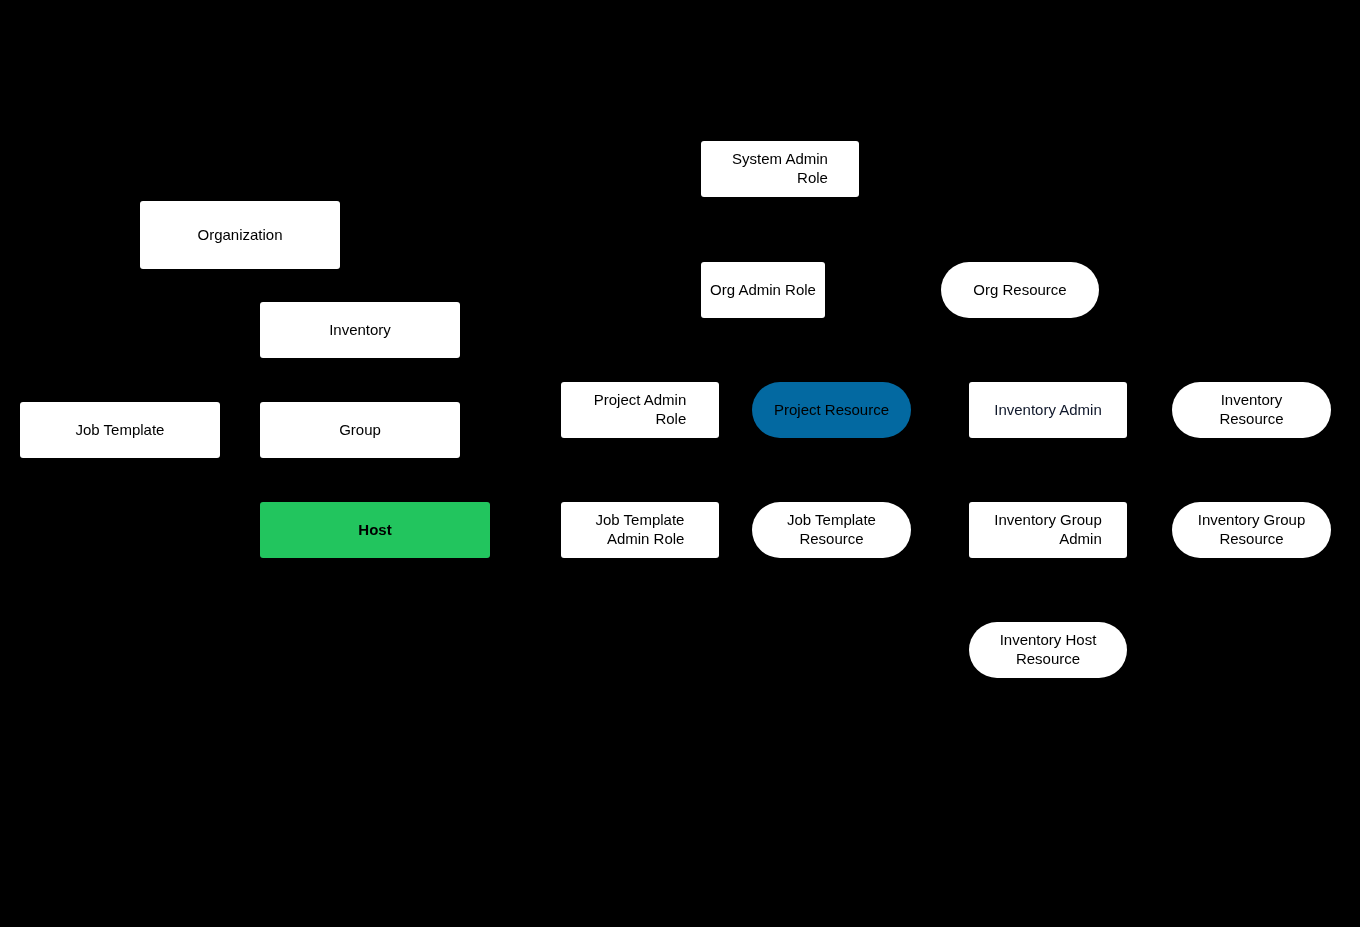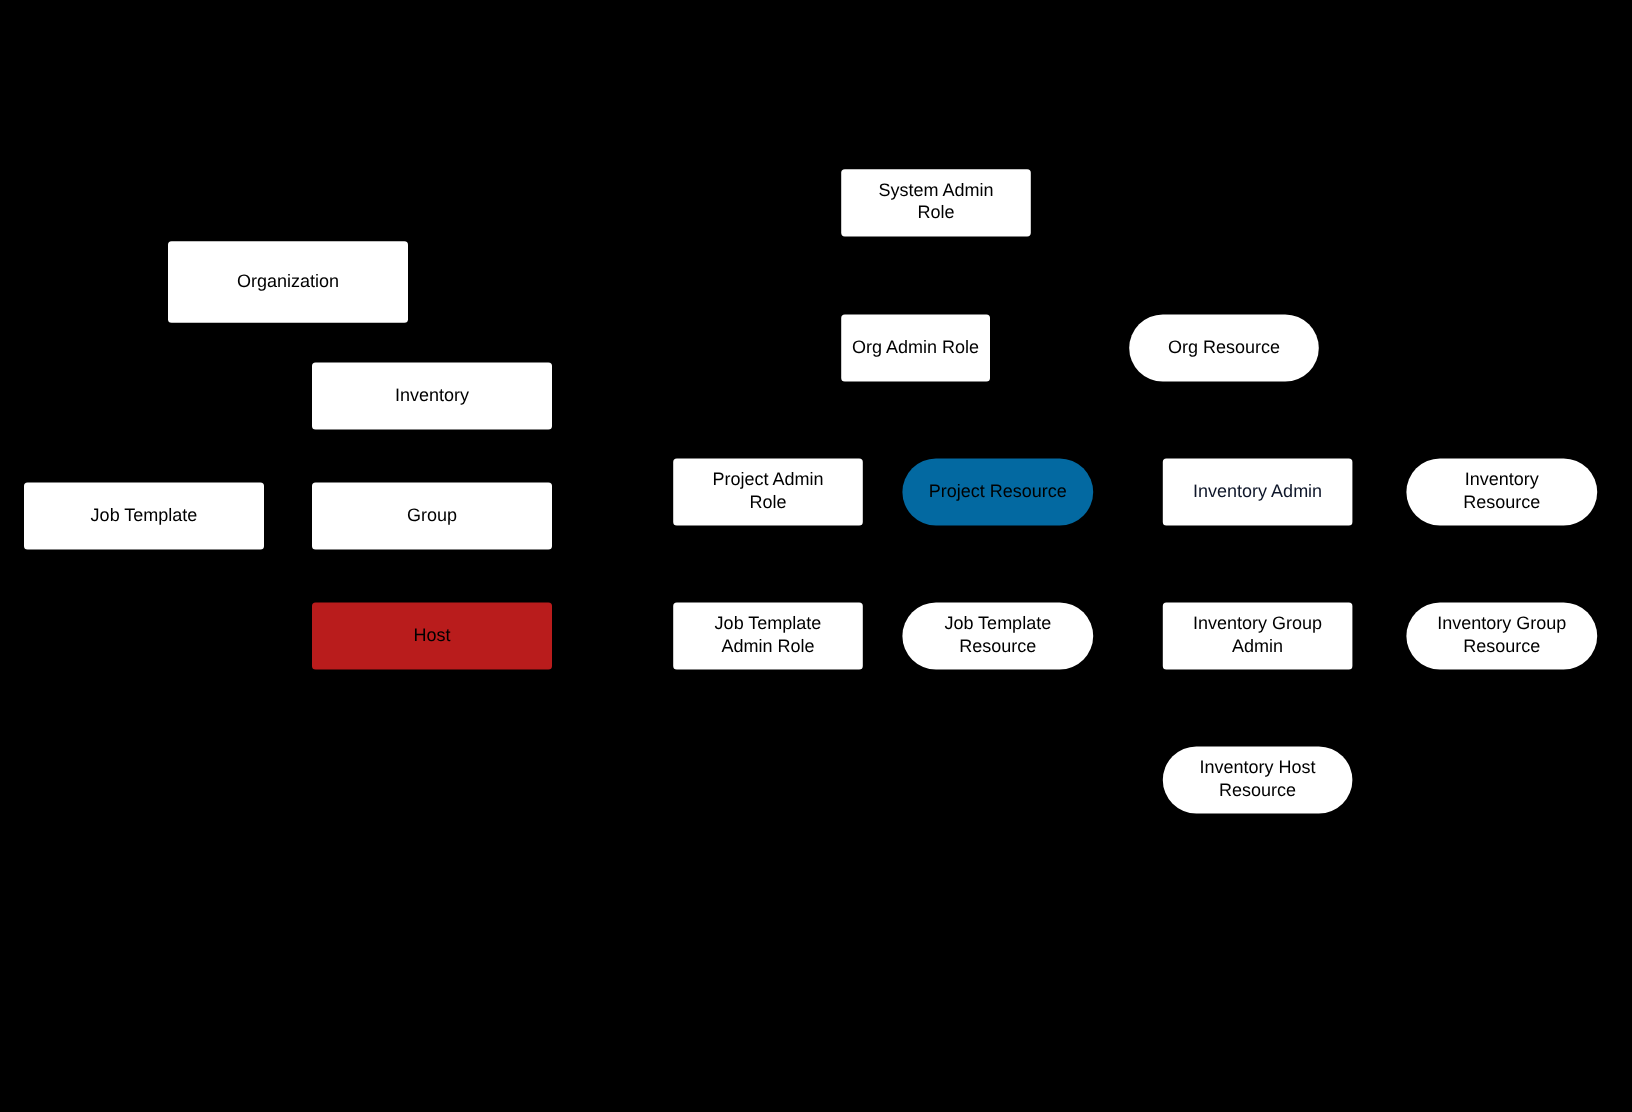--- a/index.html
+++ b/index.html
@@ -31,34 +31,35 @@
     justify-content: center;
     text-align: center;
     font-size: 15px;
     line-height: 1.25;
     box-sizing: border-box;
     padding: 2px 6px;
     white-space: pre-line;
   }
   .rect {
     border-radius: 3px;
+    text-align: right;
   }
   .pill {
     border-radius: 999px;
   }
 </style>
 </head>
 <body>
 
 <div id="canvas">
     <div class="node rect" style="left: 140px; top: 201px; width: 200px; height: 68px; background: rgb(255, 255, 255); color: rgb(0, 0, 0);">Organization</div>
     <div class="node rect" style="left: 260px; top: 302px; width: 200px; height: 56px; background: rgb(255, 255, 255); color: rgb(0, 0, 0);">Inventory</div>
     <div class="node rect" style="left: 20px; top: 402px; width: 200px; height: 56px; background: rgb(255, 255, 255); color: rgb(0, 0, 0);">Job Template</div>
     <div class="node rect" style="left: 260px; top: 402px; width: 200px; height: 56px; background: rgb(255, 255, 255); color: rgb(0, 0, 0);">Group</div>
-    <div class="node rect" style="left: 260px; top: 502px; width: 200px; height: 56px; background: #b91c1c; color: rgb(0, 0, 0);">Host</div>
+    <div class="node rect" style="left: 260px; top: 502px; width: 230px; height: 56px; background: #22c55e; color: rgb(0, 0, 0); font-weight: bold;">Host</div>
     <div class="node rect" style="left: 701px; top: 141px; width: 158px; height: 56px; background: rgb(255, 255, 255); color: rgb(0, 0, 0);">System Admin
 Role</div>
     <div class="node rect" style="left: 701px; top: 262px; width: 124px; height: 56px; background: rgb(255, 255, 255); color: rgb(0, 0, 0);">Org Admin Role</div>
     <div class="node pill" style="left: 941px; top: 262px; width: 158px; height: 56px; background: rgb(255, 255, 255); color: rgb(0, 0, 0);">Org Resource</div>
     <div class="node rect" style="left: 561px; top: 382px; width: 158px; height: 56px; background: rgb(255, 255, 255); color: rgb(0, 0, 0);">Project Admin
 Role</div>
     <div class="node pill" style="left: 752px; top: 382px; width: 159px; height: 56px; background: #0369a1; color: rgb(0, 0, 0);">Project Resource</div>
     <div class="node rect" style="left: 969px; top: 382px; width: 158px; height: 56px; background: rgb(255, 255, 255); color: #0f172a;">Inventory Admin</div>
     <div class="node pill" style="left: 1172px; top: 382px; width: 159px; height: 56px; background: rgb(255, 255, 255); color: rgb(0, 0, 0);">Inventory
 Resource</div>

